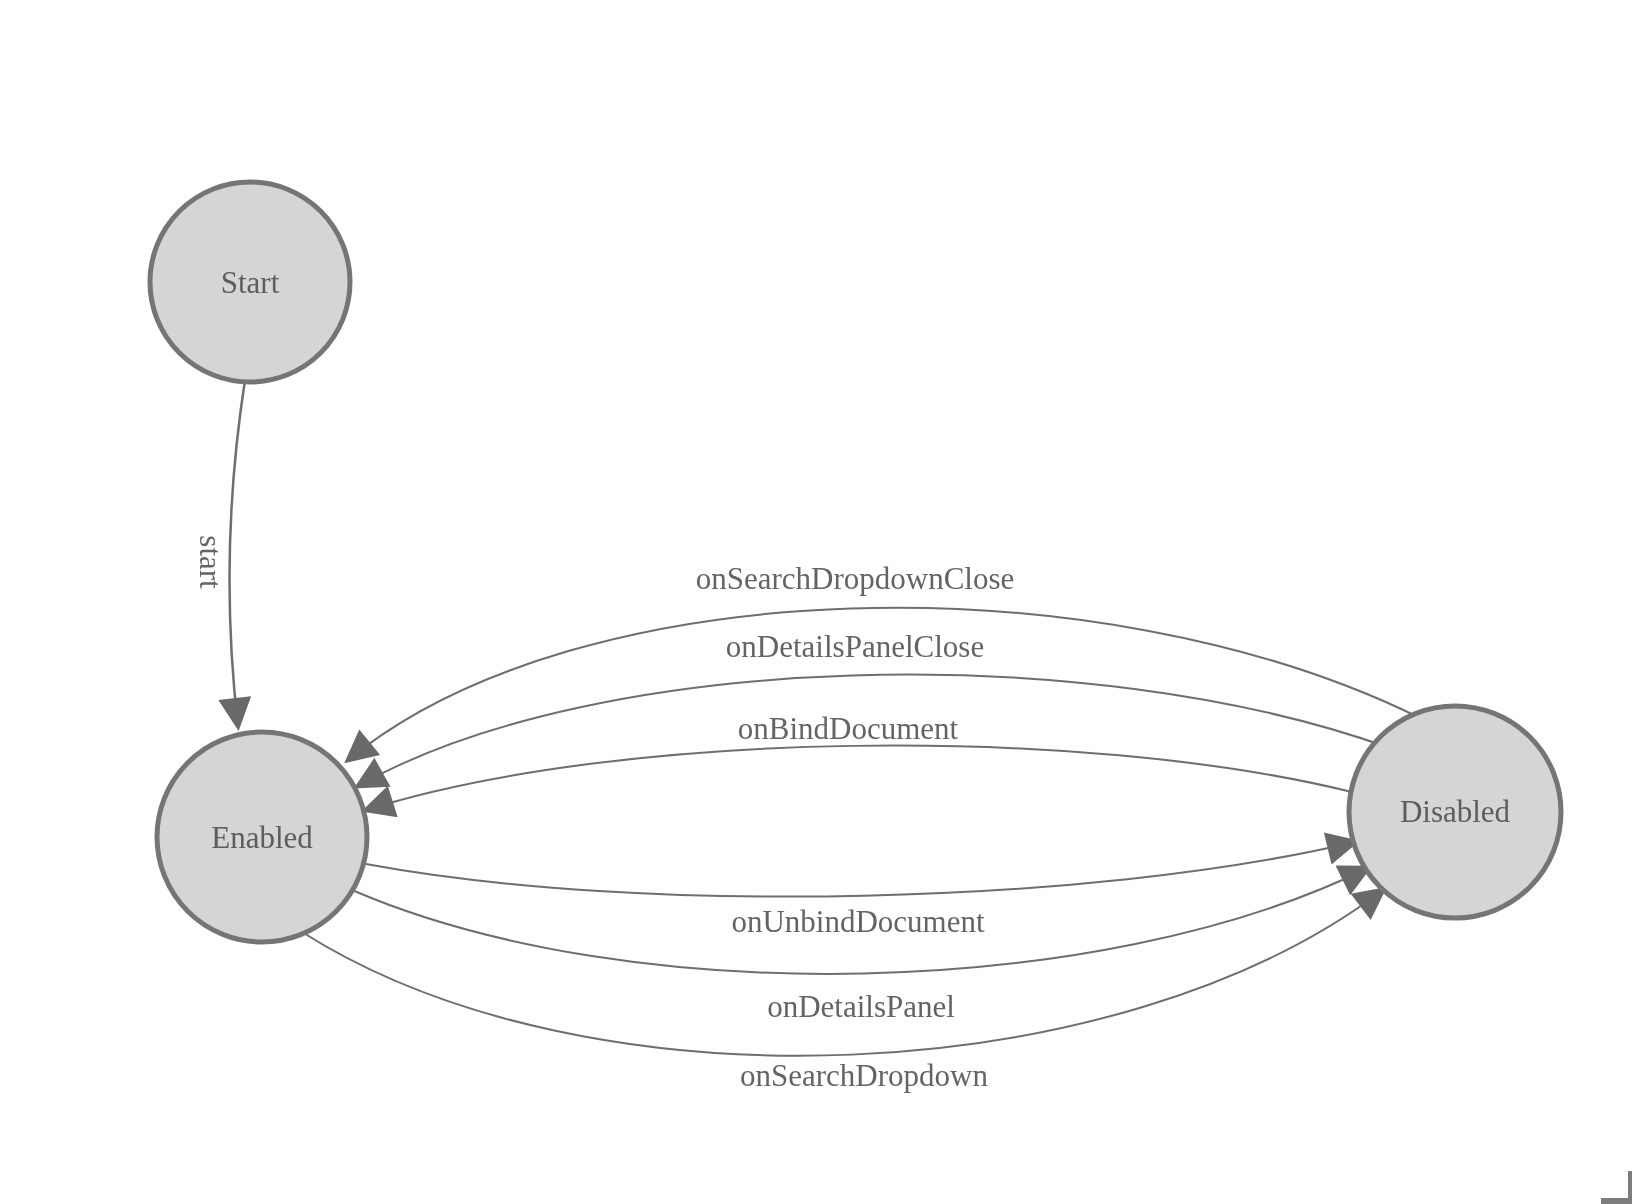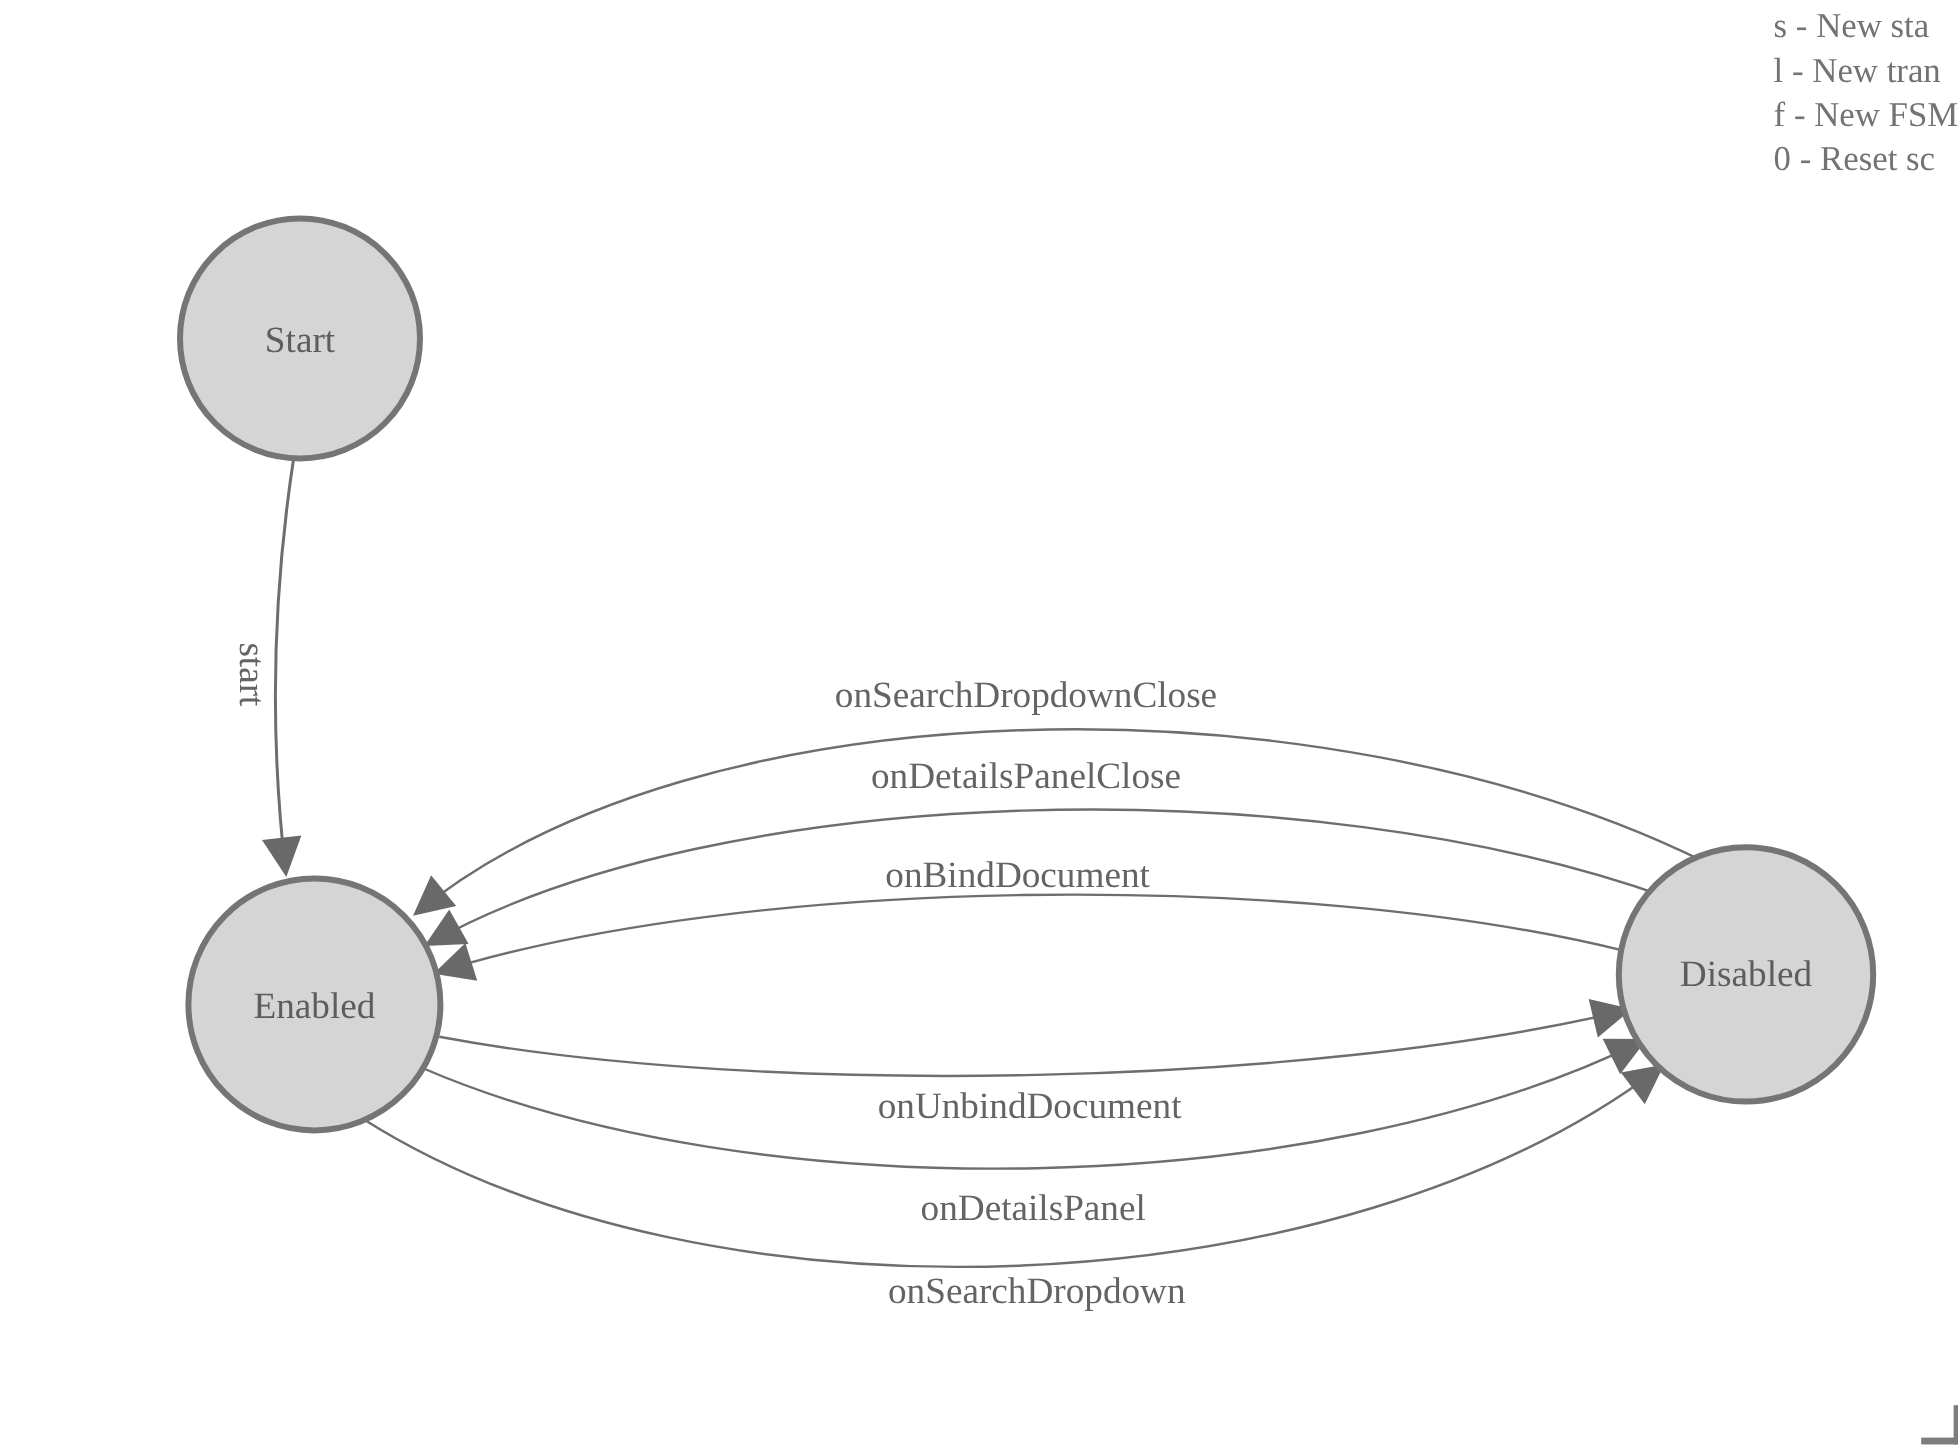--- a/index.html
+++ b/index.html
@@ -93,23 +93,17 @@
 
     <text class="edge-label" transform="translate(200,562) rotate(90)">start</text>
     <text class="edge-label" x="855" y="589">onSearchDropdownClose</text>
     <text class="edge-label" x="855" y="657">onDetailsPanelClose</text>
     <text class="edge-label" x="848" y="739">onBindDocument</text>
     <text class="edge-label" x="858" y="932">onUnbindDocument</text>
     <text class="edge-label" x="861" y="1017">onDetailsPanel</text>
     <text class="edge-label" x="864" y="1086">onSearchDropdown</text>
   </svg>
 
-  <div id="legend">
-    <div>s - New sta</div>
-    <div>l - New tran</div>
-    <div>f - New FSM</div>
-    <div>0 - Reset sc</div>
-  </div>
 
   <div id="corner-v" class="corner-piece"></div>
   <div id="corner-h" class="corner-piece"></div>
 
 </div>
 
 </body></html>

